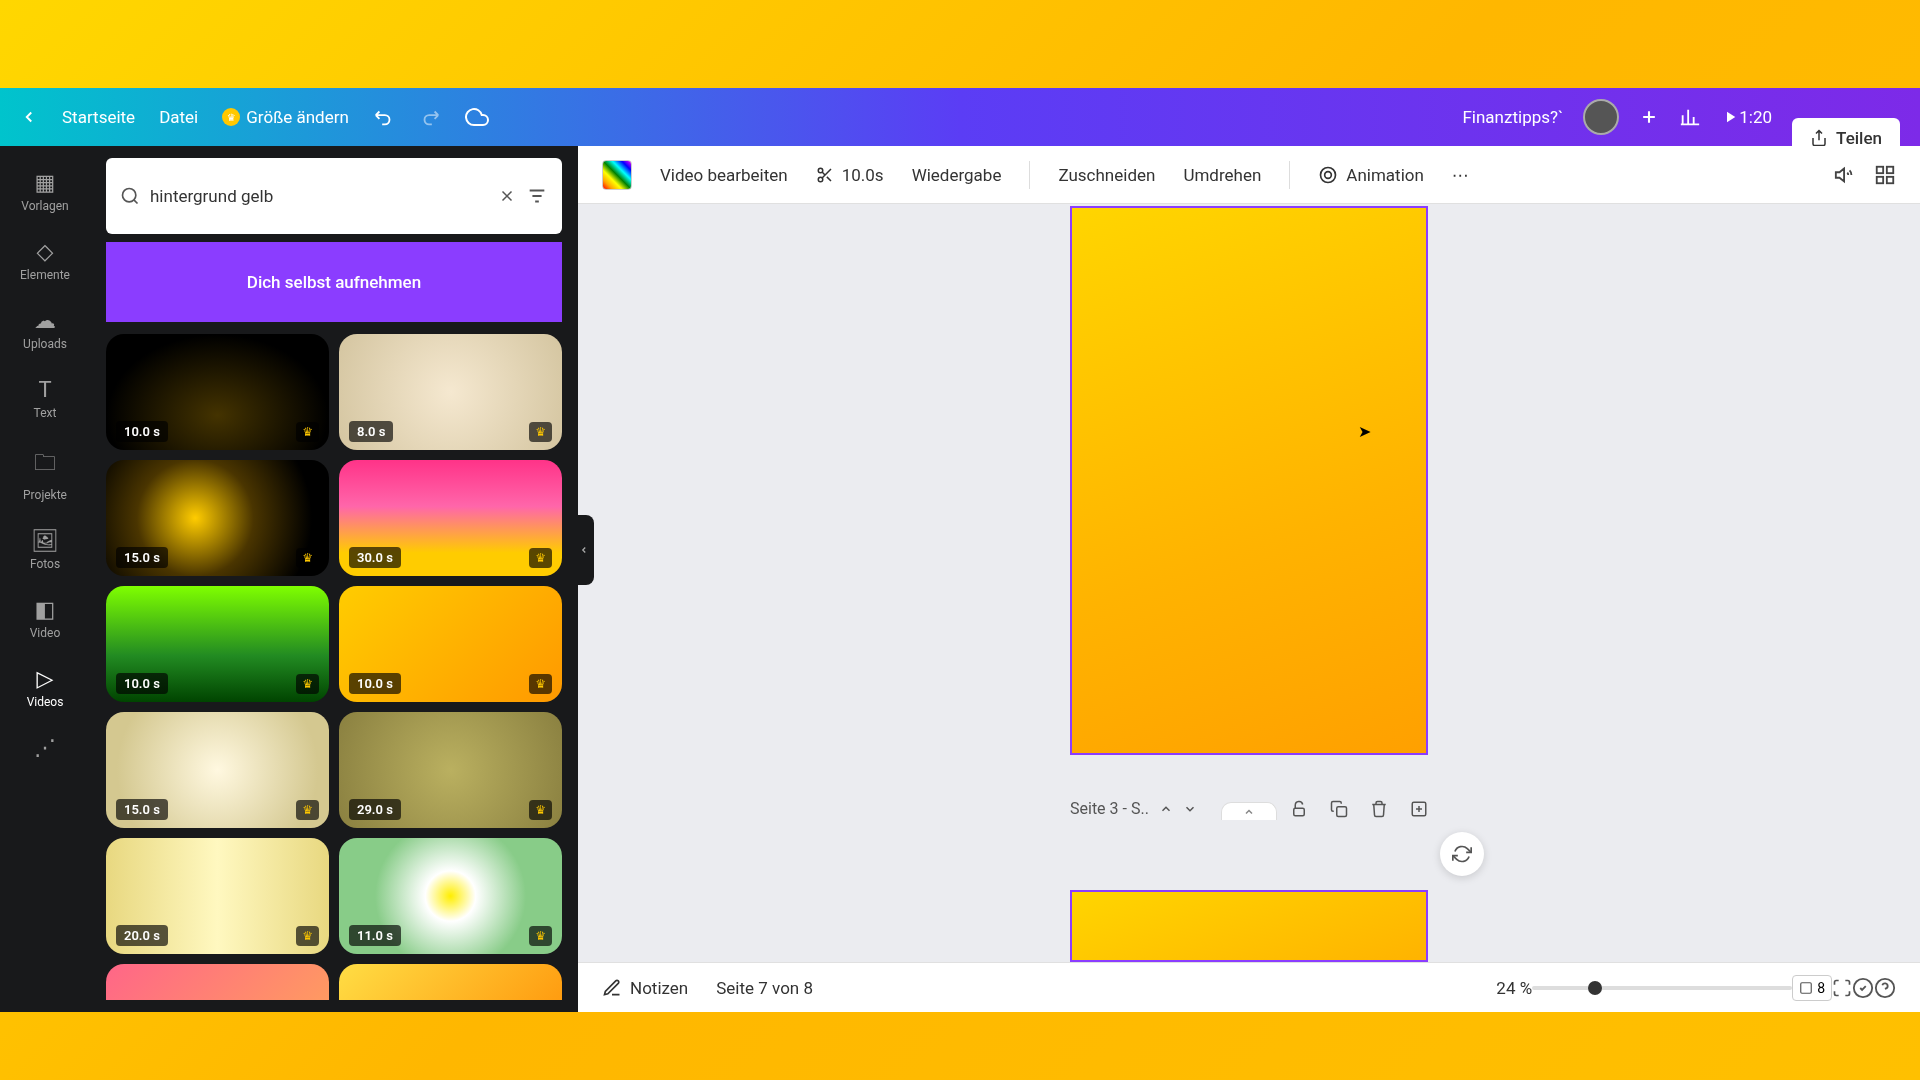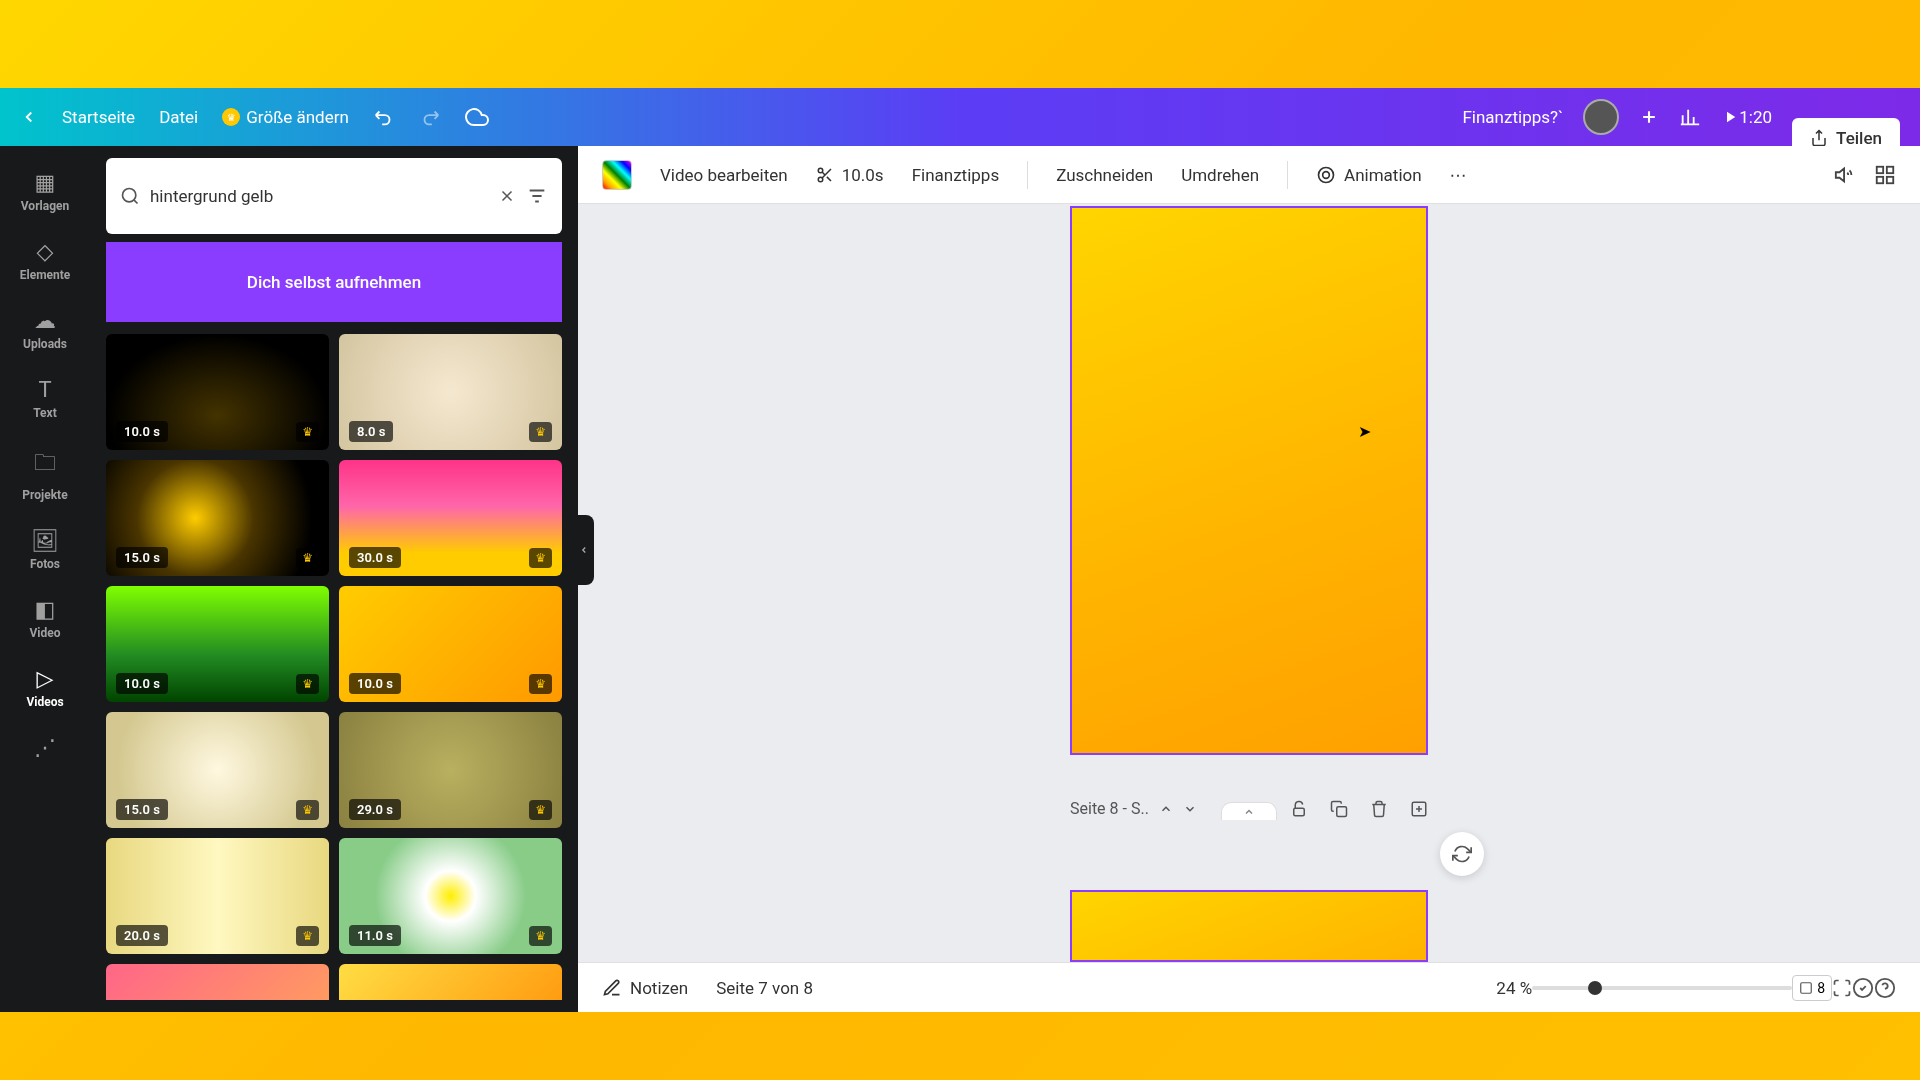--- a/index.html
+++ b/index.html
@@ -14,29 +14,29 @@
 .crown-badge { width: 18px; height: 18px; background: #ffc800; border-radius: 50%; display: inline-flex; align-items: center; justify-content: center; font-size: 10px; }
 .doc-title { font-size: 17px; }
 .avatar { width: 36px; height: 36px; border-radius: 50%; background: #555; border: 2px solid rgba(255,255,255,0.5); overflow: hidden; }
 .add-btn, .chart-btn { cursor: pointer; font-size: 20px; }
 .play-time { display: flex; align-items: center; gap: 0; font-size: 17px; cursor: pointer; }
 .share-btn { background: white; color: #333; padding: 10px 18px; border-radius: 6px; display: flex; align-items: center; gap: 8px; font-size: 17px; cursor: pointer; font-weight: 500; margin-top: 42px; }
 .main-area { flex: 1; display: flex; background: #f5f5f5; overflow: hidden; }
 .left-rail { width: 90px; background: #18191b; display: flex; flex-direction: column; align-items: center; padding-top: 12px; gap: 2px; }
 .rail-item { display: flex; flex-direction: column; align-items: center; gap: 4px; padding: 12px 4px; cursor: pointer; color: #a0a0a0; width: 100%; }
 .rail-item.active { color: #fff; }
-.rail-label { font-size: 12px; text-align: center; font-weight: bold; }
+.rail-label { font-size: 12px; text-align: center; }
 .rail-icon { font-size: 22px; }
 .side-panel { width: 488px; background: #18191b; display: flex; flex-direction: column; padding: 12px 16px; }
 .search-box { background: #fff; border-radius: 6px; display: flex; align-items: center; padding: 27px 14px; gap: 10px; }
 .search-input { flex: 1; border: none; outline: none; font-size: 17px; color: #333; }
 .search-icon, .clear-icon, .filter-icon { color: #555; cursor: pointer; }
 .record-btn { background: #8b3dff; color: #fff; text-align: center; padding: 30px; border-radius: 0; margin-top: 8px; font-size: 17px; font-weight: 500; cursor: pointer; }
 .video-grid { display: grid; grid-template-columns: 1fr 1fr; gap: 10px; margin-top: 12px; overflow-y: auto; }
-.video-thumb { position: relative; height: 116px; border-radius: 6px; cursor: pointer; overflow: hidden; }
+.video-thumb { position: relative; height: 116px; border-radius: 18px; cursor: pointer; overflow: hidden; }
 .thumb-bg-1 { background: radial-gradient(ellipse at 50% 70%, #443300 0%, #000 70%); }
 .thumb-bg-2 { background: radial-gradient(circle, #f5e8d0 0%, #d4c5a0 100%); }
 .thumb-bg-3 { background: radial-gradient(circle at 40% 50%, #ffcc00 0%, #4a3500 40%, #000 80%); }
 .thumb-bg-4 { background: linear-gradient(180deg, #ff3388 0%, #ff66aa 40%, #ffcc00 80%); }
 .thumb-bg-5 { background: linear-gradient(180deg, #7fff00 0%, #228b22 60%, #004400 100%); }
 .thumb-bg-6 { background: linear-gradient(135deg, #ffcc00 0%, #ff9900 100%); }
 .thumb-bg-7 { background: radial-gradient(circle, #fff8e0 0%, #d4c890 80%); }
 .thumb-bg-8 { background: radial-gradient(circle, #bab060 0%, #8a8040 100%); }
 .thumb-bg-9 { background: linear-gradient(90deg, #e8d880 0%, #fff8c0 50%, #e8d880 100%); }
 .thumb-bg-10 { background: radial-gradient(circle at 50% 50%, #ffee00 0%, #fff 20%, #88cc88 60%); }
@@ -252,21 +252,21 @@
         <div class="color-swatch"></div>
         <div class="ctx-btn">Video bearbeiten</div>
         <div class="ctx-btn">
           <svg width="18" height="18" viewBox="0 0 24 24" fill="none" stroke="#333" stroke-width="2">
               <circle cx="6" cy="6" r="3"></circle>
               <circle cx="6" cy="18" r="3"></circle>
               <path d="M20 4L8.12 15.88M14.47 14.48L20 20M8.12 8.12L12 12"></path>
             </svg>
           <span>10.0s</span>
         </div>
-        <div class="ctx-btn">Finanztipps</div>
+        <div class="ctx-btn">Wiedergabe</div>
         <div class="ctx-divider"></div>
         <div class="ctx-btn">Zuschneiden</div>
         <div class="ctx-btn">Umdrehen</div>
         <div class="ctx-divider"></div>
         <div class="ctx-btn">
           <svg width="20" height="20" viewBox="0 0 24 24" fill="none" stroke="#333" stroke-width="2">
               <circle cx="12" cy="12" r="9"></circle>
               <circle cx="12" cy="12" r="4"></circle>
             </svg>
           <span>Animation</span>
@@ -288,21 +288,21 @@
           </div>
         </div>
       </div>
 
       <div class="canvas-scroll">
         <div class="page">
           <div class="cursor-img">➤</div>
         </div>
         <div class="page-controls">
           <div class="page-label-row">
-            <span>Seite 8 - S..</span>
+            <span>Seite 3 - S..</span>
             <span>
                 <svg width="14" height="14" viewBox="0 0 24 24" fill="none" stroke="#555" stroke-width="2.5">
                   <path d="M18 15l-6-6-6 6"></path>
                 </svg>
               </span>
             <span>
                 <svg width="14" height="14" viewBox="0 0 24 24" fill="none" stroke="#555" stroke-width="2.5">
                   <path d="M6 9l6 6 6-6"></path>
                 </svg>
               </span>

